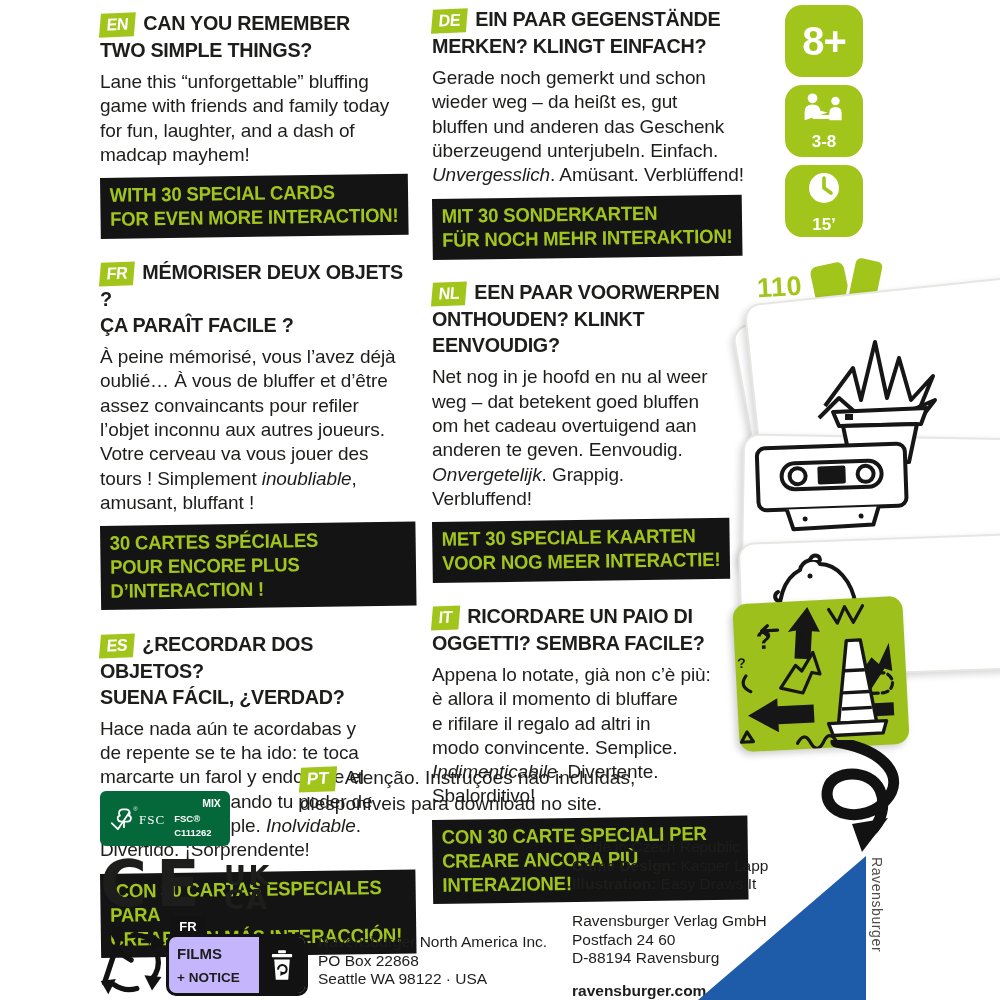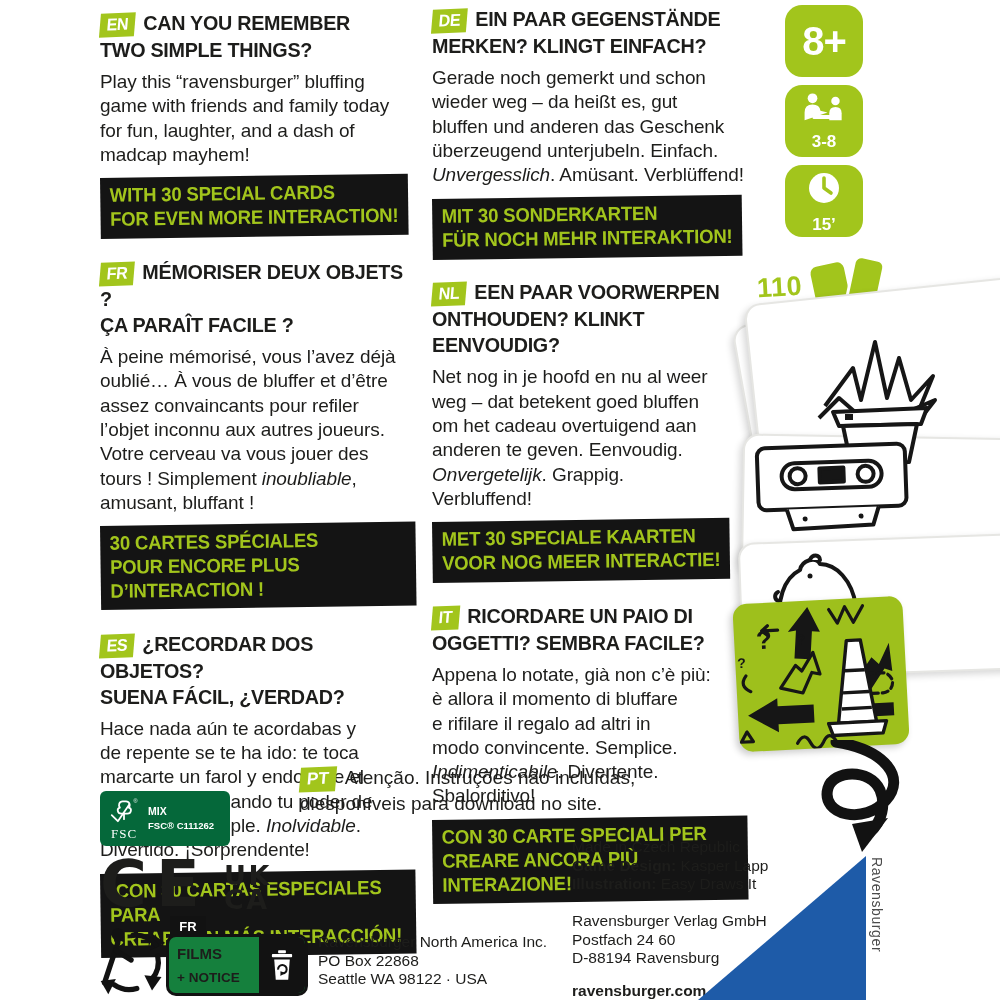--- a/index.html
+++ b/index.html
@@ -34,34 +34,34 @@
   .card-plant{left:752px;top:290px;width:272px;height:176px;transform:rotate(-6deg);}
   .card-cassette{left:742px;top:436px;width:282px;height:138px;transform:rotate(1deg);}
   .card-capy{left:740px;top:538px;width:282px;height:132px;transform:rotate(-2deg);}
   .illus{position:absolute;}
   .card-green{position:absolute;left:736px;top:600px;width:170px;height:148px;background:#9ec01c;
               border-radius:14px;transform:rotate(-3deg);box-shadow:-3px 3px 7px rgba(0,0,0,.2);z-index:4;}
   .swirl{position:absolute;left:800px;top:740px;z-index:5;}
   
   .fsc{position:absolute;left:100px;top:791px;width:130px;height:55px;background:#05683a;border-radius:6px;
        color:#fff;display:flex;align-items:center;gap:9px;padding:4px 9px;box-sizing:border-box;}
-  .fsc-left{display:flex;flex-direction:column;align-items:center;line-height:1;}
+  .fsc-left{display:flex;flex-direction:row;align-items:center;line-height:1;}
   .fsc-left .fsc-word{font-family:"Liberation Serif",serif;font-size:13px;margin-top:2px;letter-spacing:1px;}
   .fsc-right{display:flex;flex-direction:column;line-height:1.5;font-weight:700;}
-  .fsc-right .mix{font-size:10.5px;}
+  .fsc-right .mix{font-size:10.5px;margin-left:28px;}
   .fsc-right .code{font-size:9.5px;font-weight:700;}
   .ce{position:absolute;left:100px;top:852px;font-size:64px;font-weight:700;letter-spacing:9px;
       font-family:"DejaVu Sans",sans-serif;line-height:1;}
   .ukca{position:absolute;left:224px;top:864px;font-size:27px;font-weight:800;line-height:.88;
         letter-spacing:2.5px;white-space:pre-line;font-family:"DejaVu Sans",sans-serif;}
   .triman{position:absolute;left:95px;top:922px;}
   .fr-tab{position:absolute;left:170px;top:916px;width:36px;height:21px;background:#121212;color:#fff;
           font-size:13px;font-weight:700;display:flex;align-items:center;justify-content:center;z-index:2;}
   .pill{position:absolute;left:166px;top:934px;width:142px;height:62px;border:3px solid #121212;
-        border-radius:10px;background:#15803d;display:flex;align-items:center;box-sizing:border-box;overflow:hidden;}
+        border-radius:10px;background:#c4b5fd;display:flex;align-items:center;box-sizing:border-box;overflow:hidden;}
   .pill-text{flex:1;padding-left:8px;font-weight:700;line-height:1.15;}
   .pill-text .l1{font-size:15px;}
   .pill-text .l2{font-size:13.5px;margin-top:8px;}
   .pill-bin{width:46px;height:100%;background:#121212;display:flex;align-items:center;justify-content:center;}
   
   .addr{position:absolute;font-size:15.5px;line-height:1.2;white-space:pre-line;}
   .uk-addr{left:318px;top:838px;}
   .us-addr{left:318px;top:933px;}
   .credits{left:572px;top:838px;}
   .de-addr{left:572px;top:912px;}
@@ -76,21 +76,21 @@
 </style>
 </head>
 <body>
 
 <div class="box">
 
   <div class="col col-left">
     <section>
       <h2 class="hd"><span class="tag">EN</span><span>CAN YOU REMEMBER
 TWO SIMPLE THINGS?</span></h2>
-      <p class="body"><span>Play this “ravensburger” bluffing
+      <p class="body"><span>Lane this “unforgettable” bluffing
 game with friends and family today
 for fun, laughter, and a dash of
 madcap mayhem!</span></p>
       <div class="banner">WITH 30 SPECIAL CARDS
 FOR EVEN MORE INTERACTION!</div>
     </section>
     <section>
       <h2 class="hd"><span class="tag">FR</span><span>MÉMORISER DEUX OBJETS ?
 ÇA PARAÎT FACILE ?</span></h2>
       <p class="body"><span>À peine mémorisé, vous l’avez déjà

